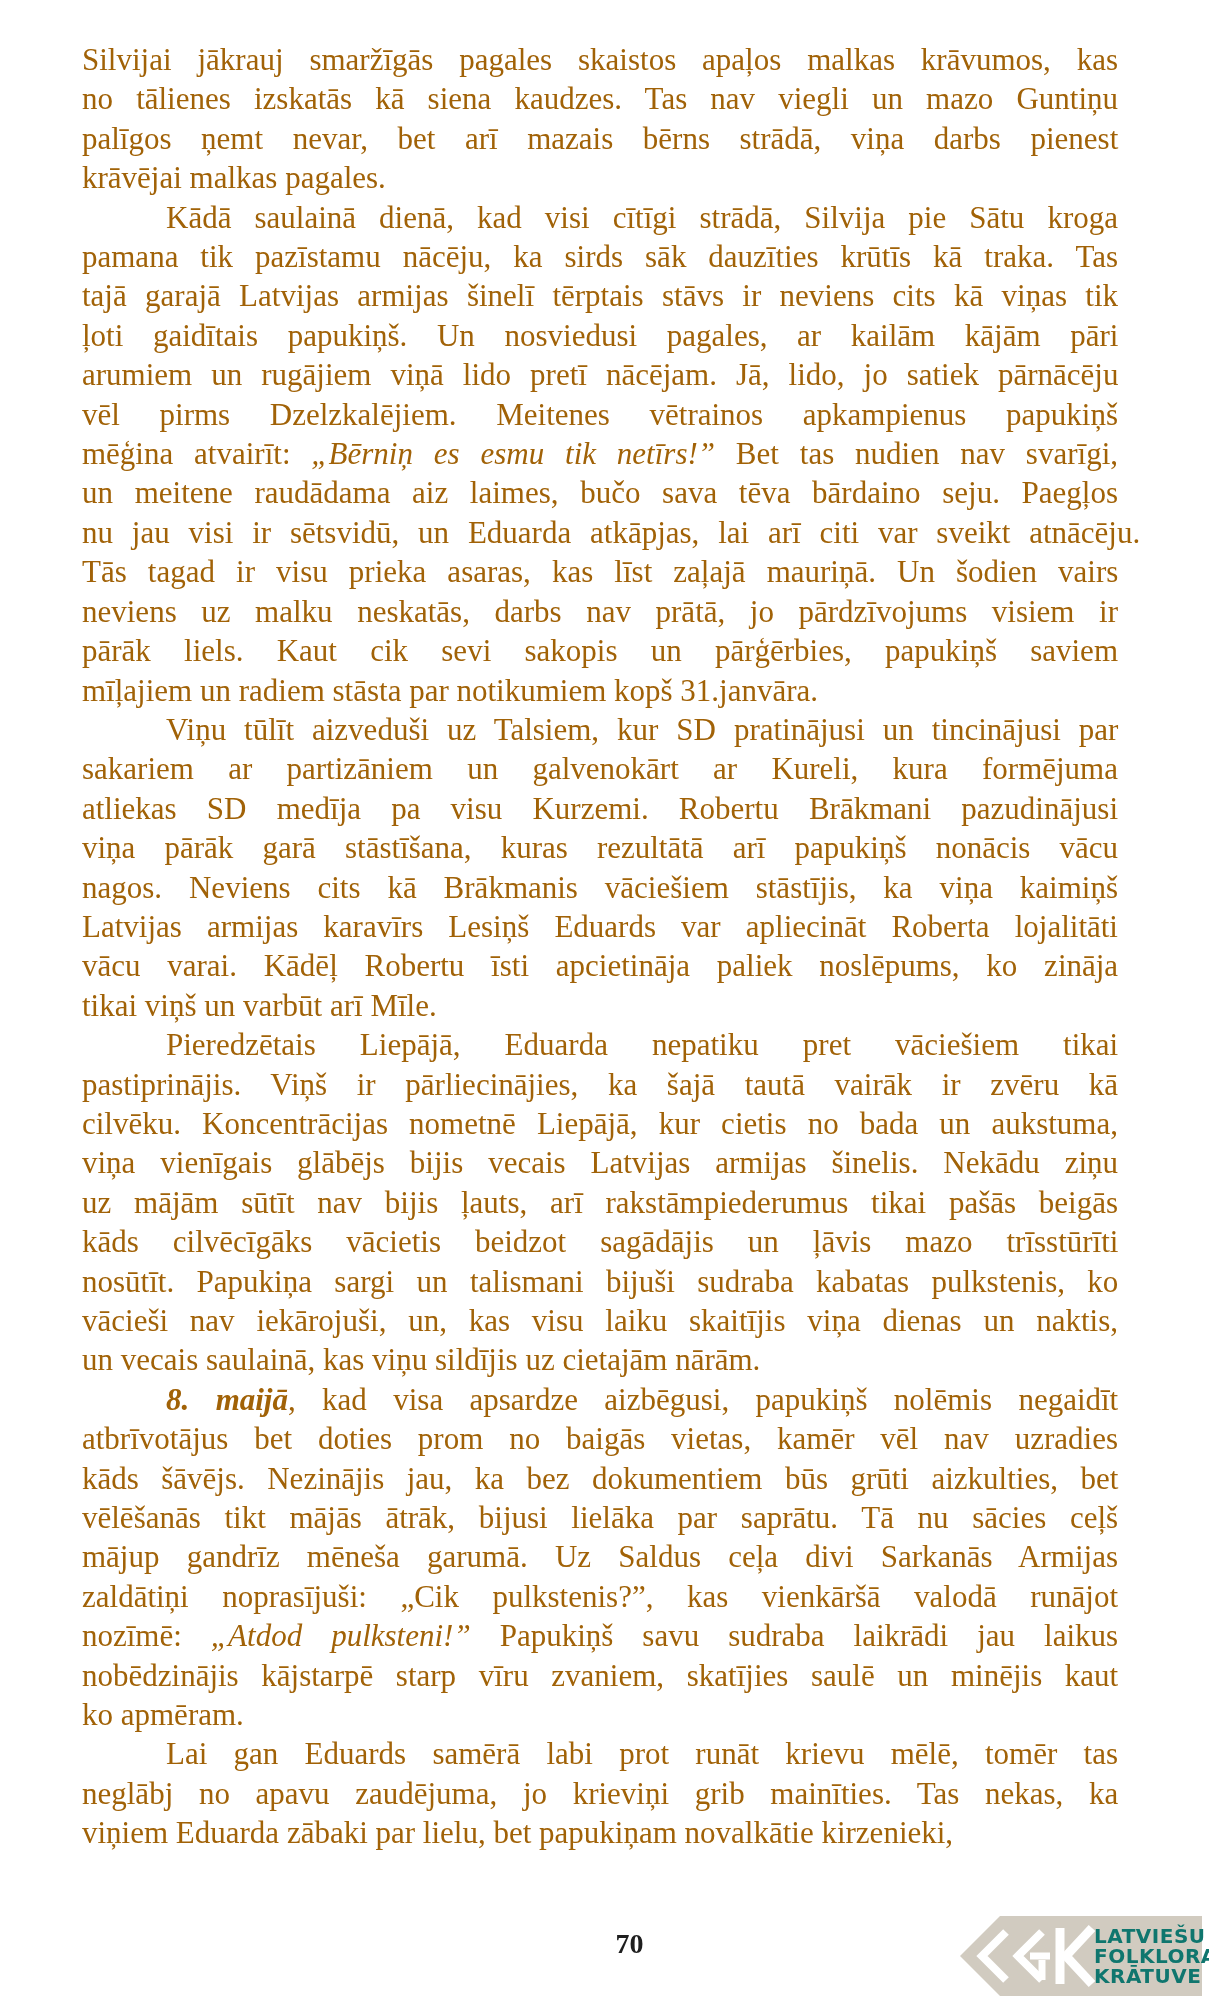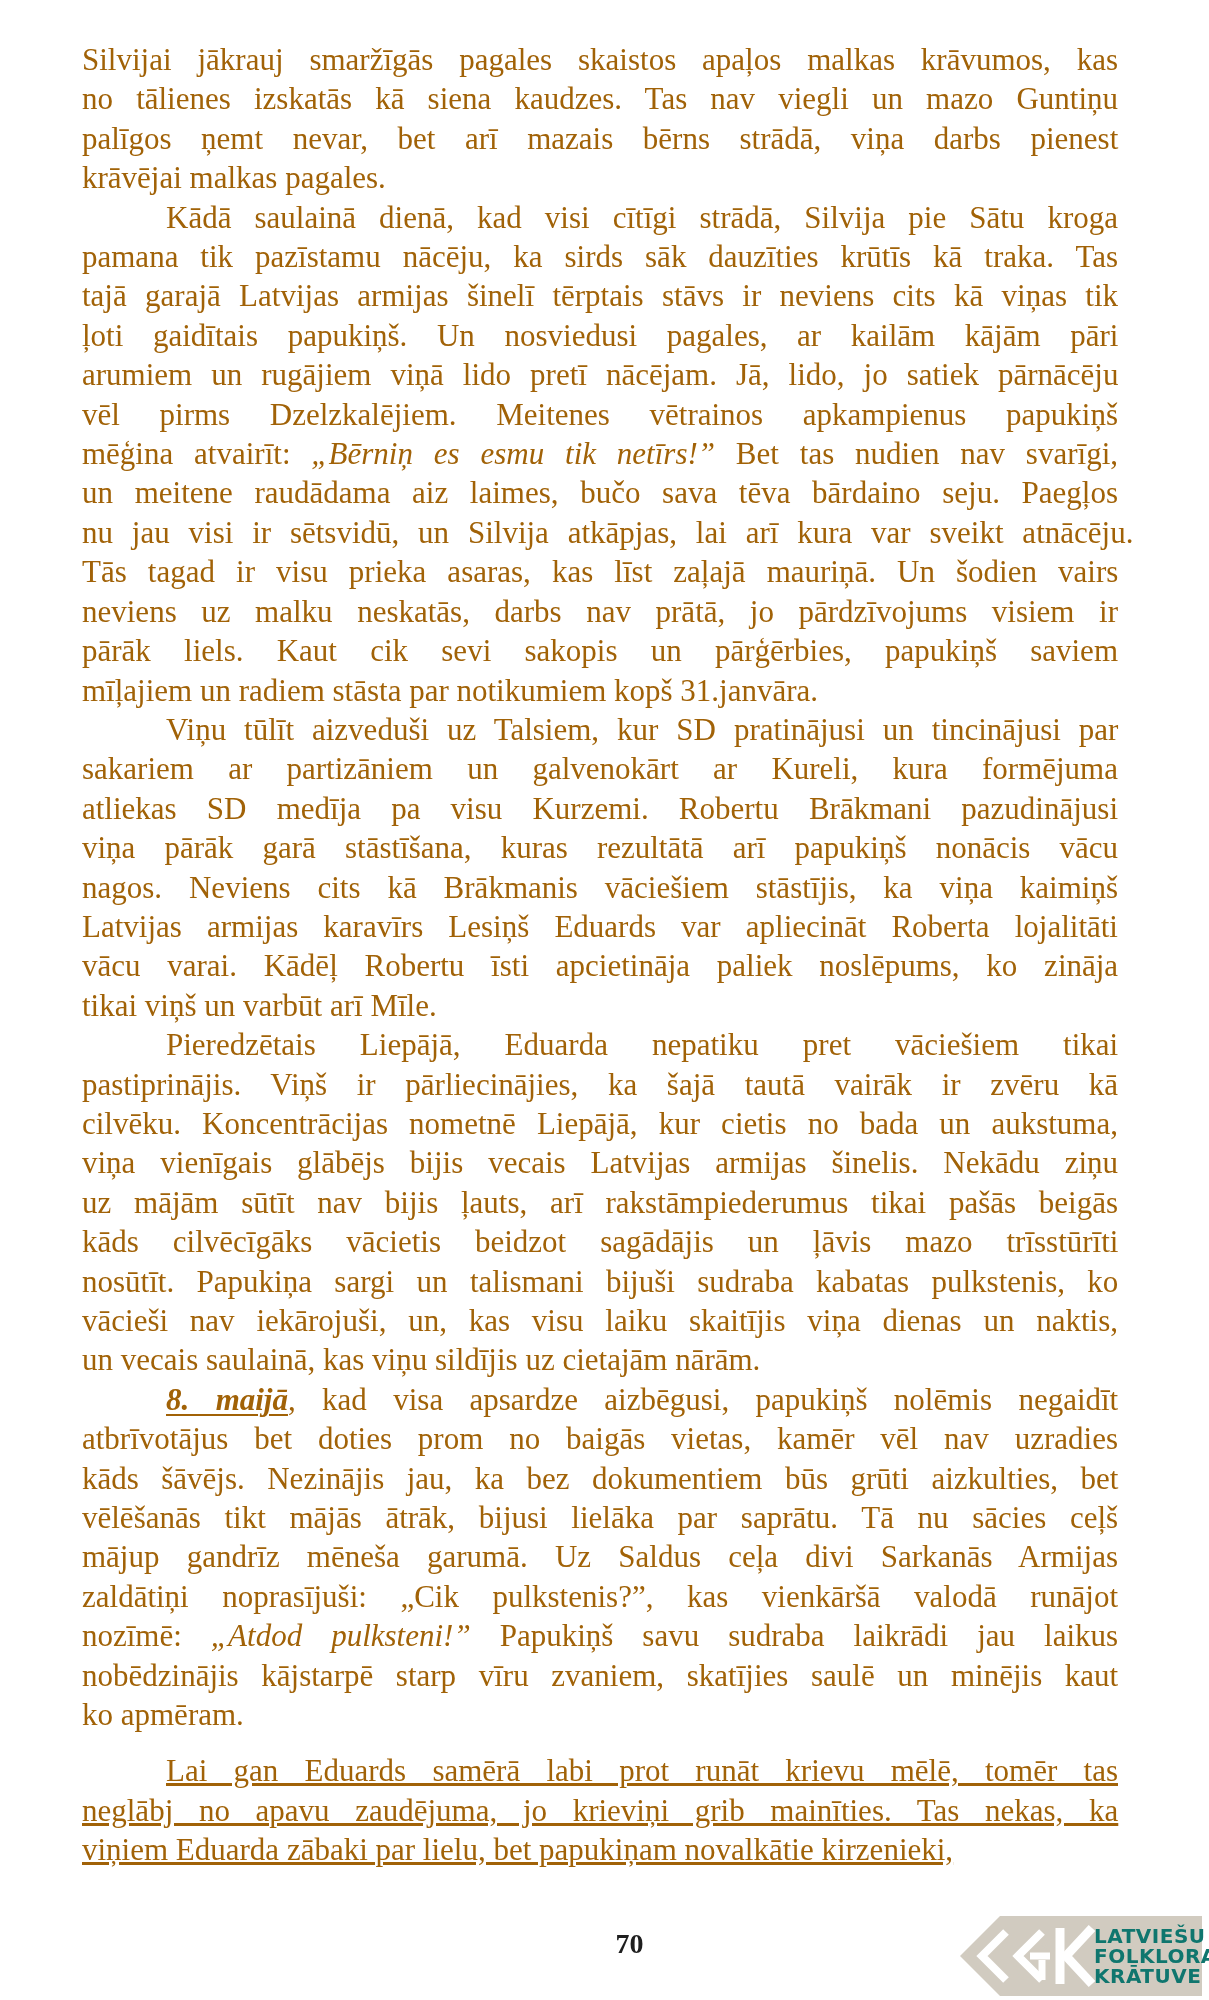--- a/index.html
+++ b/index.html
@@ -4,25 +4,25 @@
 <style>
   html, body { margin: 0; padding: 0; background: #ffffff; }
   body { width: 1209px; height: 2000px; position: relative; overflow: hidden; }
   .page {
     position: absolute; left: 82px; top: 40px; width: 1036px;
     font-family: "Liberation Serif", "DejaVu Serif", serif;
     font-size: 31px; line-height: 39.4px; color: #a16207;
     text-align: justify;
   }
   .para { margin: 0; text-indent: 0; }
-  .para.gap { margin-top: 17px; text-decoration: underline; }
+  .para.gap { margin-top: 0; }
   .line { display: block; text-align: justify; text-align-last: justify; white-space: nowrap; }
   .line.last { text-align-last: left; }
   .quote { font-style: italic; }
-  .date { font-weight: bold; font-style: italic; text-decoration: underline; text-decoration-thickness: 2px; text-underline-offset: 4px; }
+  .date { font-weight: bold; font-style: italic; text-decoration-thickness: 2px; text-underline-offset: 4px; }
   .page-number {
     position: absolute; left: 0; width: 1209px; top: 1928px;
     text-align: center; font-family: "Liberation Serif", serif;
     font-weight: bold; font-size: 28px; color: #1e1e1e; padding-left: 25px;
   }
   .logo { position: absolute; left: 960px; top: 1916px; width: 242px; height: 80px; }
   .logo-text {
     position: absolute; right: 8px; top: 10px; width: 100px;
     font-family: "DejaVu Sans", sans-serif; font-weight: bold; font-size: 20px;
     line-height: 20px; color: #0f766e; text-align: left; letter-spacing: 0.5px;
@@ -40,21 +40,21 @@
     </div>
     <div class="para">
       <span class="line" style="padding-left: 84px; display: block; word-spacing: 15.3px;">Kādā saulainā dienā, kad visi cītīgi strādā, Silvija pie Sātu kroga</span>
       <span class="line" style="display: block; word-spacing: 14.1818px;">pamana tik pazīstamu nācēju, ka sirds sāk dauzīties krūtīs kā traka. Tas</span>
       <span class="line" style="display: block; word-spacing: 10.5833px;">tajā garajā Latvijas armijas šinelī tērptais stāvs ir neviens cits kā viņas tik</span>
       <span class="line" style="display: block; word-spacing: 21.8889px;">ļoti gaidītais papukiņš. Un nosviedusi pagales, ar kailām kājām pāri</span>
       <span class="line" style="display: block; word-spacing: 11.2727px;">arumiem un rugājiem viņā lido pretī nācējam. Jā, lido, jo satiek pārnācēju</span>
       <span class="line" style="display: block; word-spacing: 31.8333px;">vēl pirms Dzelzkalējiem. Meitenes vētrainos apkampienus papukiņš</span>
       <span class="line" style="display: block; word-spacing: 13.0909px;"><span>mēģina atvairīt: </span><span class="quote">„Bērniņ es esmu tik netīrs!”</span><span> Bet tas nudien nav svarīgi,</span></span>
       <span class="line" style="display: block; word-spacing: 13.9px;">un meitene raudādama aiz laimes, bučo sava tēva bārdaino seju. Paegļos</span>
-      <span class="line" style="display: block; word-spacing: 11.0769px;">nu jau visi ir sētsvidū, un Silvija atkāpjas, lai arī kura var sveikt atnācēju.</span>
+      <span class="line" style="display: block; word-spacing: 11.0769px;">nu jau visi ir sētsvidū, un Eduarda atkāpjas, lai arī citi var sveikt atnācēju.</span>
       <span class="line" style="display: block; word-spacing: 13.3333px;">Tās tagad ir visu prieka asaras, kas līst zaļajā mauriņā. Un šodien vairs</span>
       <span class="line" style="display: block; word-spacing: 16.8px;">neviens uz malku neskatās, darbs nav prātā, jo pārdzīvojums visiem ir</span>
       <span class="line" style="display: block; word-spacing: 25.4444px;">pārāk liels. Kaut cik sevi sakopis un pārģērbies, papukiņš saviem</span>
       <span class="line last">mīļajiem un radiem stāsta par notikumiem kopš 31.janvāra.</span>
     </div>
     <div class="para">
       <span class="line" style="padding-left: 84px; display: block; word-spacing: 10.2px;">Viņu tūlīt aizveduši uz Talsiem, kur SD pratinājusi un tincinājusi par</span>
       <span class="line" style="display: block; word-spacing: 26.5px;">sakariem ar partizāniem un galvenokārt ar Kureli, kura formējuma</span>
       <span class="line" style="display: block; word-spacing: 22.375px;">atliekas SD medīja pa visu Kurzemi. Robertu Brākmani pazudinājusi</span>
       <span class="line" style="display: block; word-spacing: 21.3333px;">viņa pārāk garā stāstīšana, kuras rezultātā arī papukiņš nonācis vācu</span>

